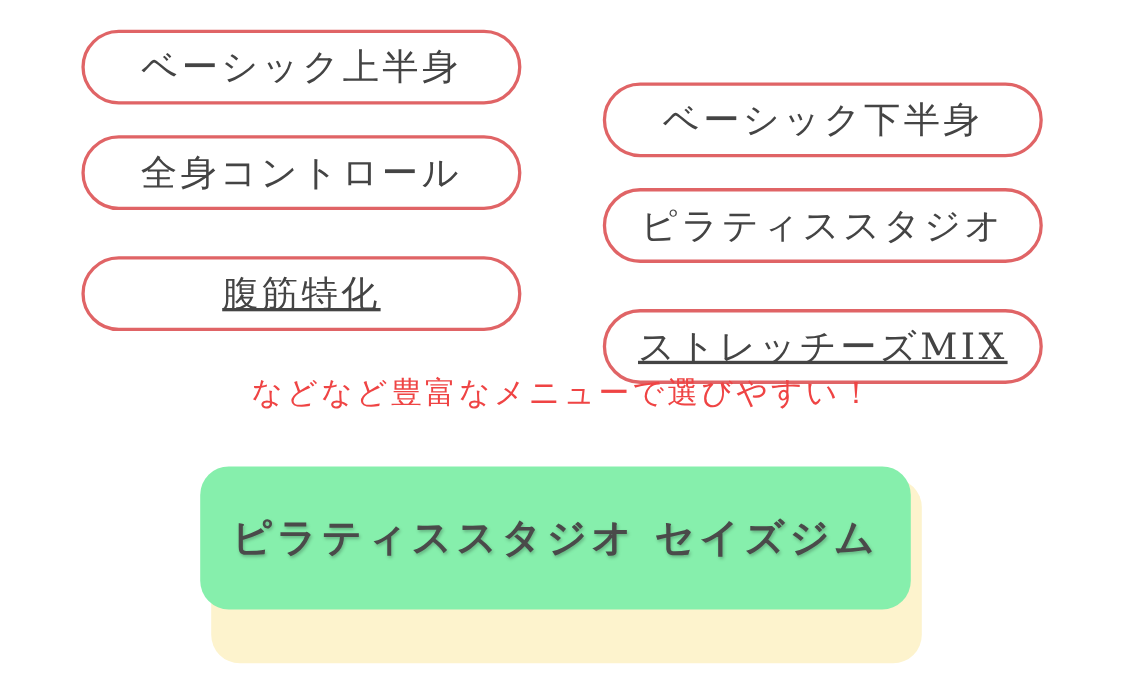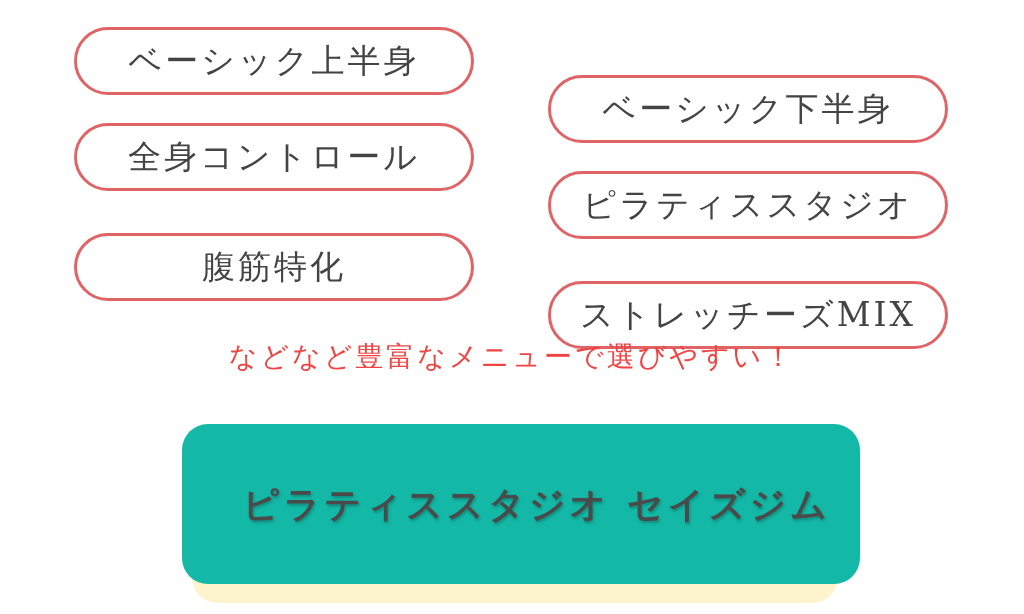--- a/index.html
+++ b/index.html
@@ -30,21 +30,21 @@
       letter-spacing: 3px;
       color: #444444;
       cursor: pointer;
       white-space: nowrap;
     }
     .pill span { display: block; }
     .col-left { left: 74px; }
     .col-right { left: 548px; margin-top: 48px; }
     .row-1 { top: 27px; }
     .row-2 { top: 123px; }
-    .row-3 { top: 233px; }
+    .row-3 { top: 233px; text-decoration: underline; }
 
     .tagline {
       position: absolute;
       top: 338px;
       left: 0;
       width: 1024px;
       text-align: center;
       font-size: 28px;
       letter-spacing: 3px;
       color: #ef4444;
@@ -57,29 +57,28 @@
       width: 646px;
       height: 168px;
       border-radius: 26px;
       background: #fdf3cd;
     }
     .cta {
       position: absolute;
       left: 182px;
       top: 424px;
       width: 646px;
-      height: 160px;
+      height: 130px;
       border-radius: 26px;
-      background: #14b8a6;
+      background: #86efac;
       display: flex;
       flex-direction: column;
       align-items: center;
       justify-content: center;
       cursor: pointer;
-      padding-left: 32px;
     }
     .cta-line {
       font-family: "DejaVu Serif", "Liberation Serif", serif;
       font-weight: bold;
       font-size: 36px;
       letter-spacing: 4px;
       line-height: 54px;
       color: #4a4a4a;
       text-shadow: 1px 2px 3px rgba(0,0,0,0.25);
       white-space: nowrap;

